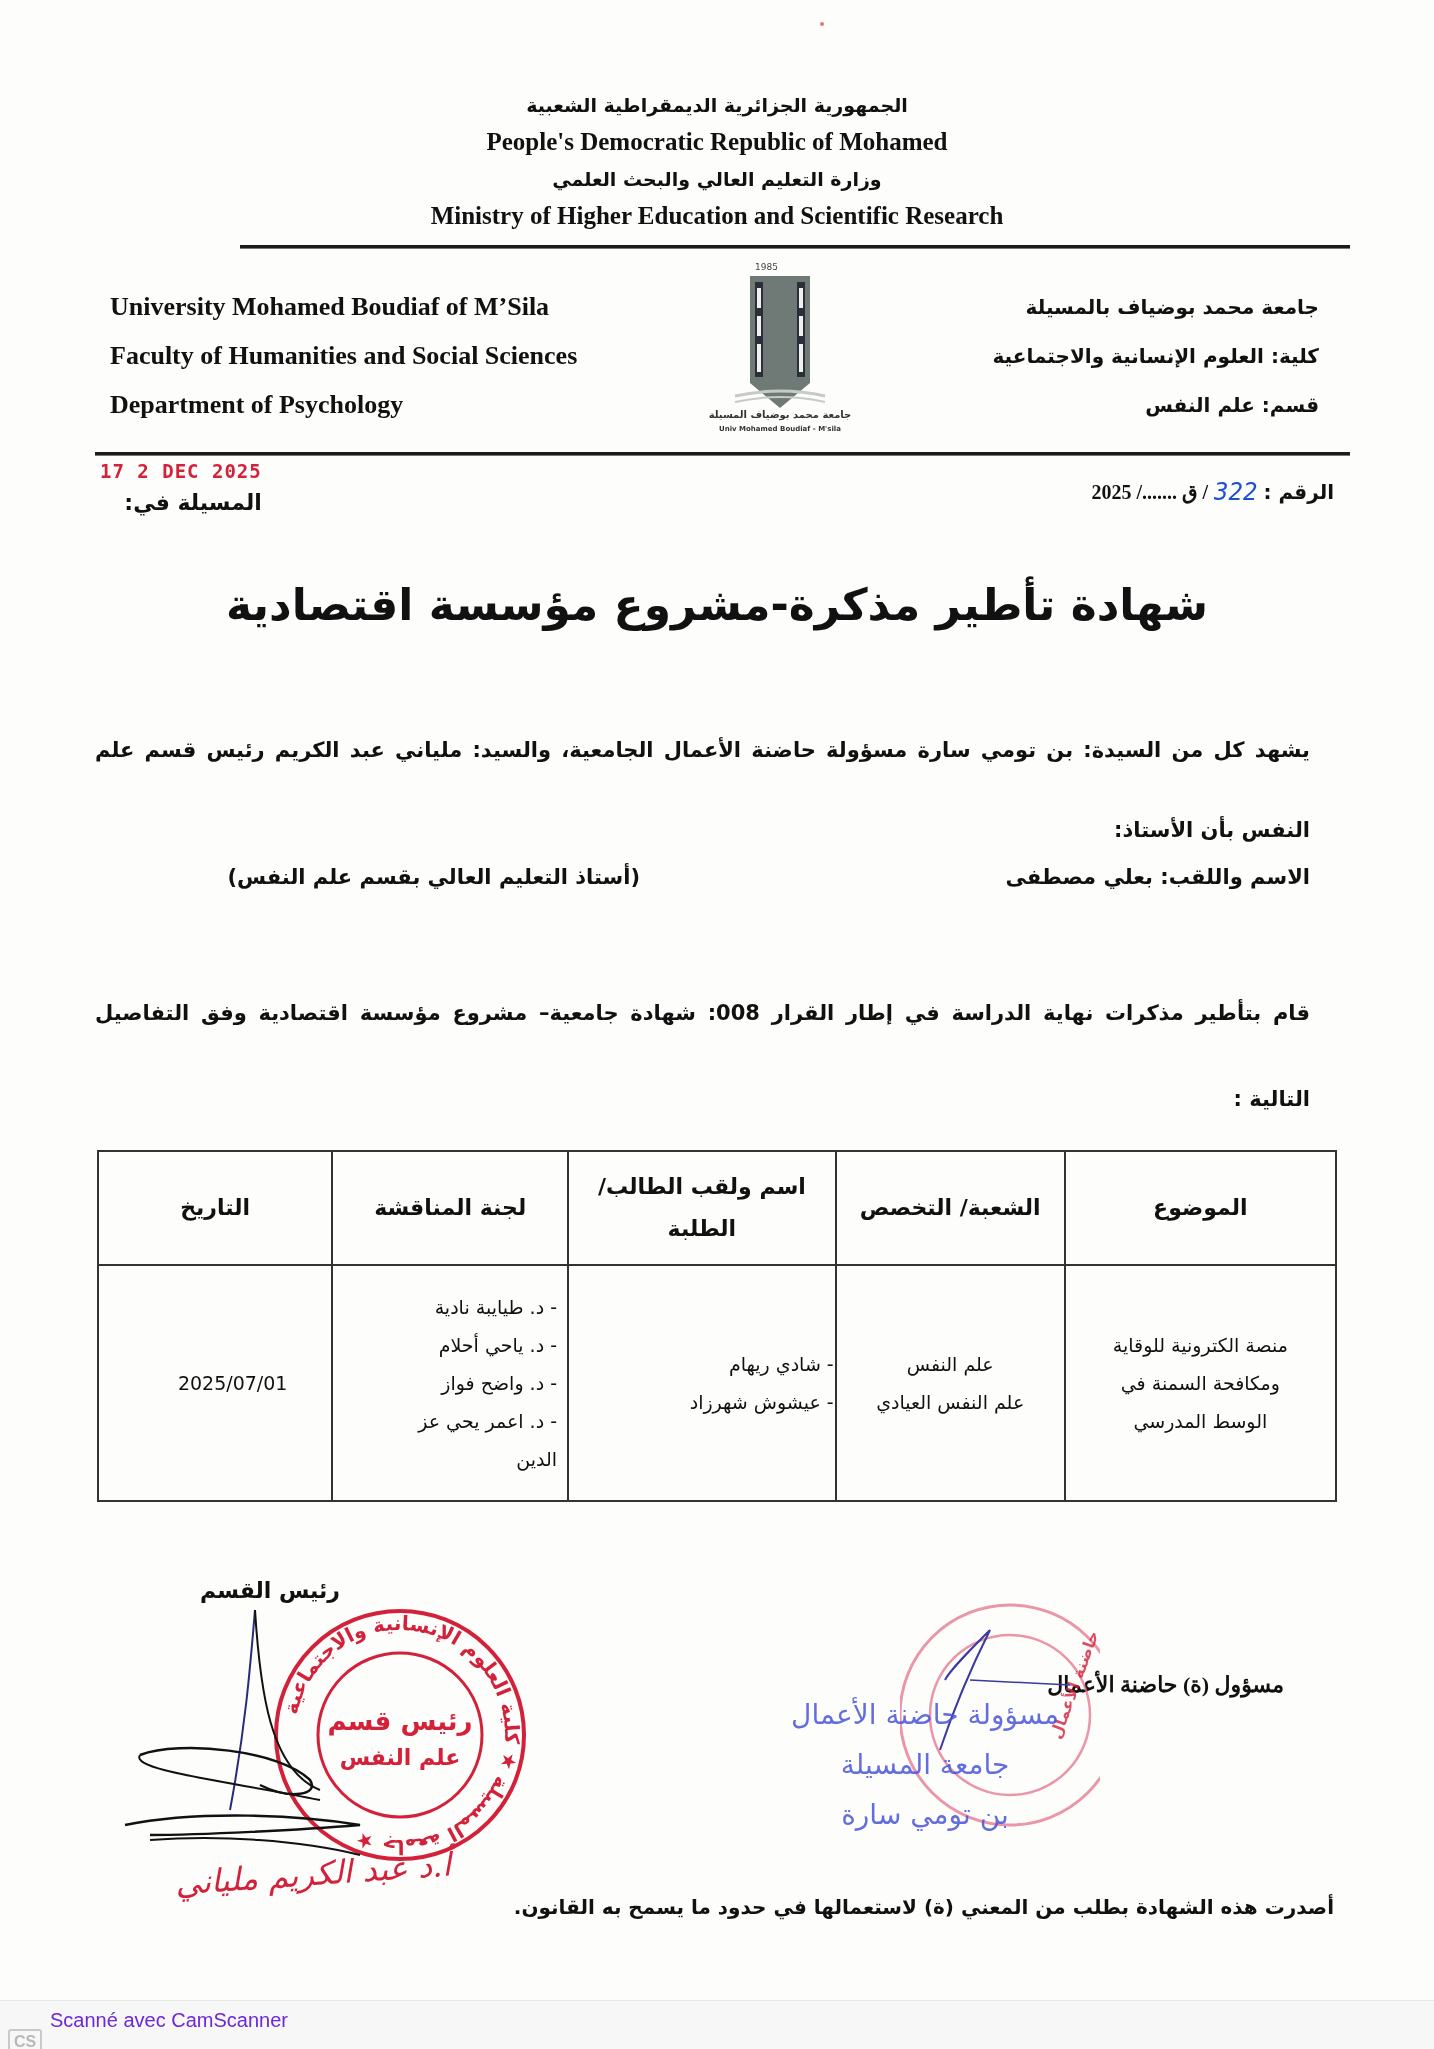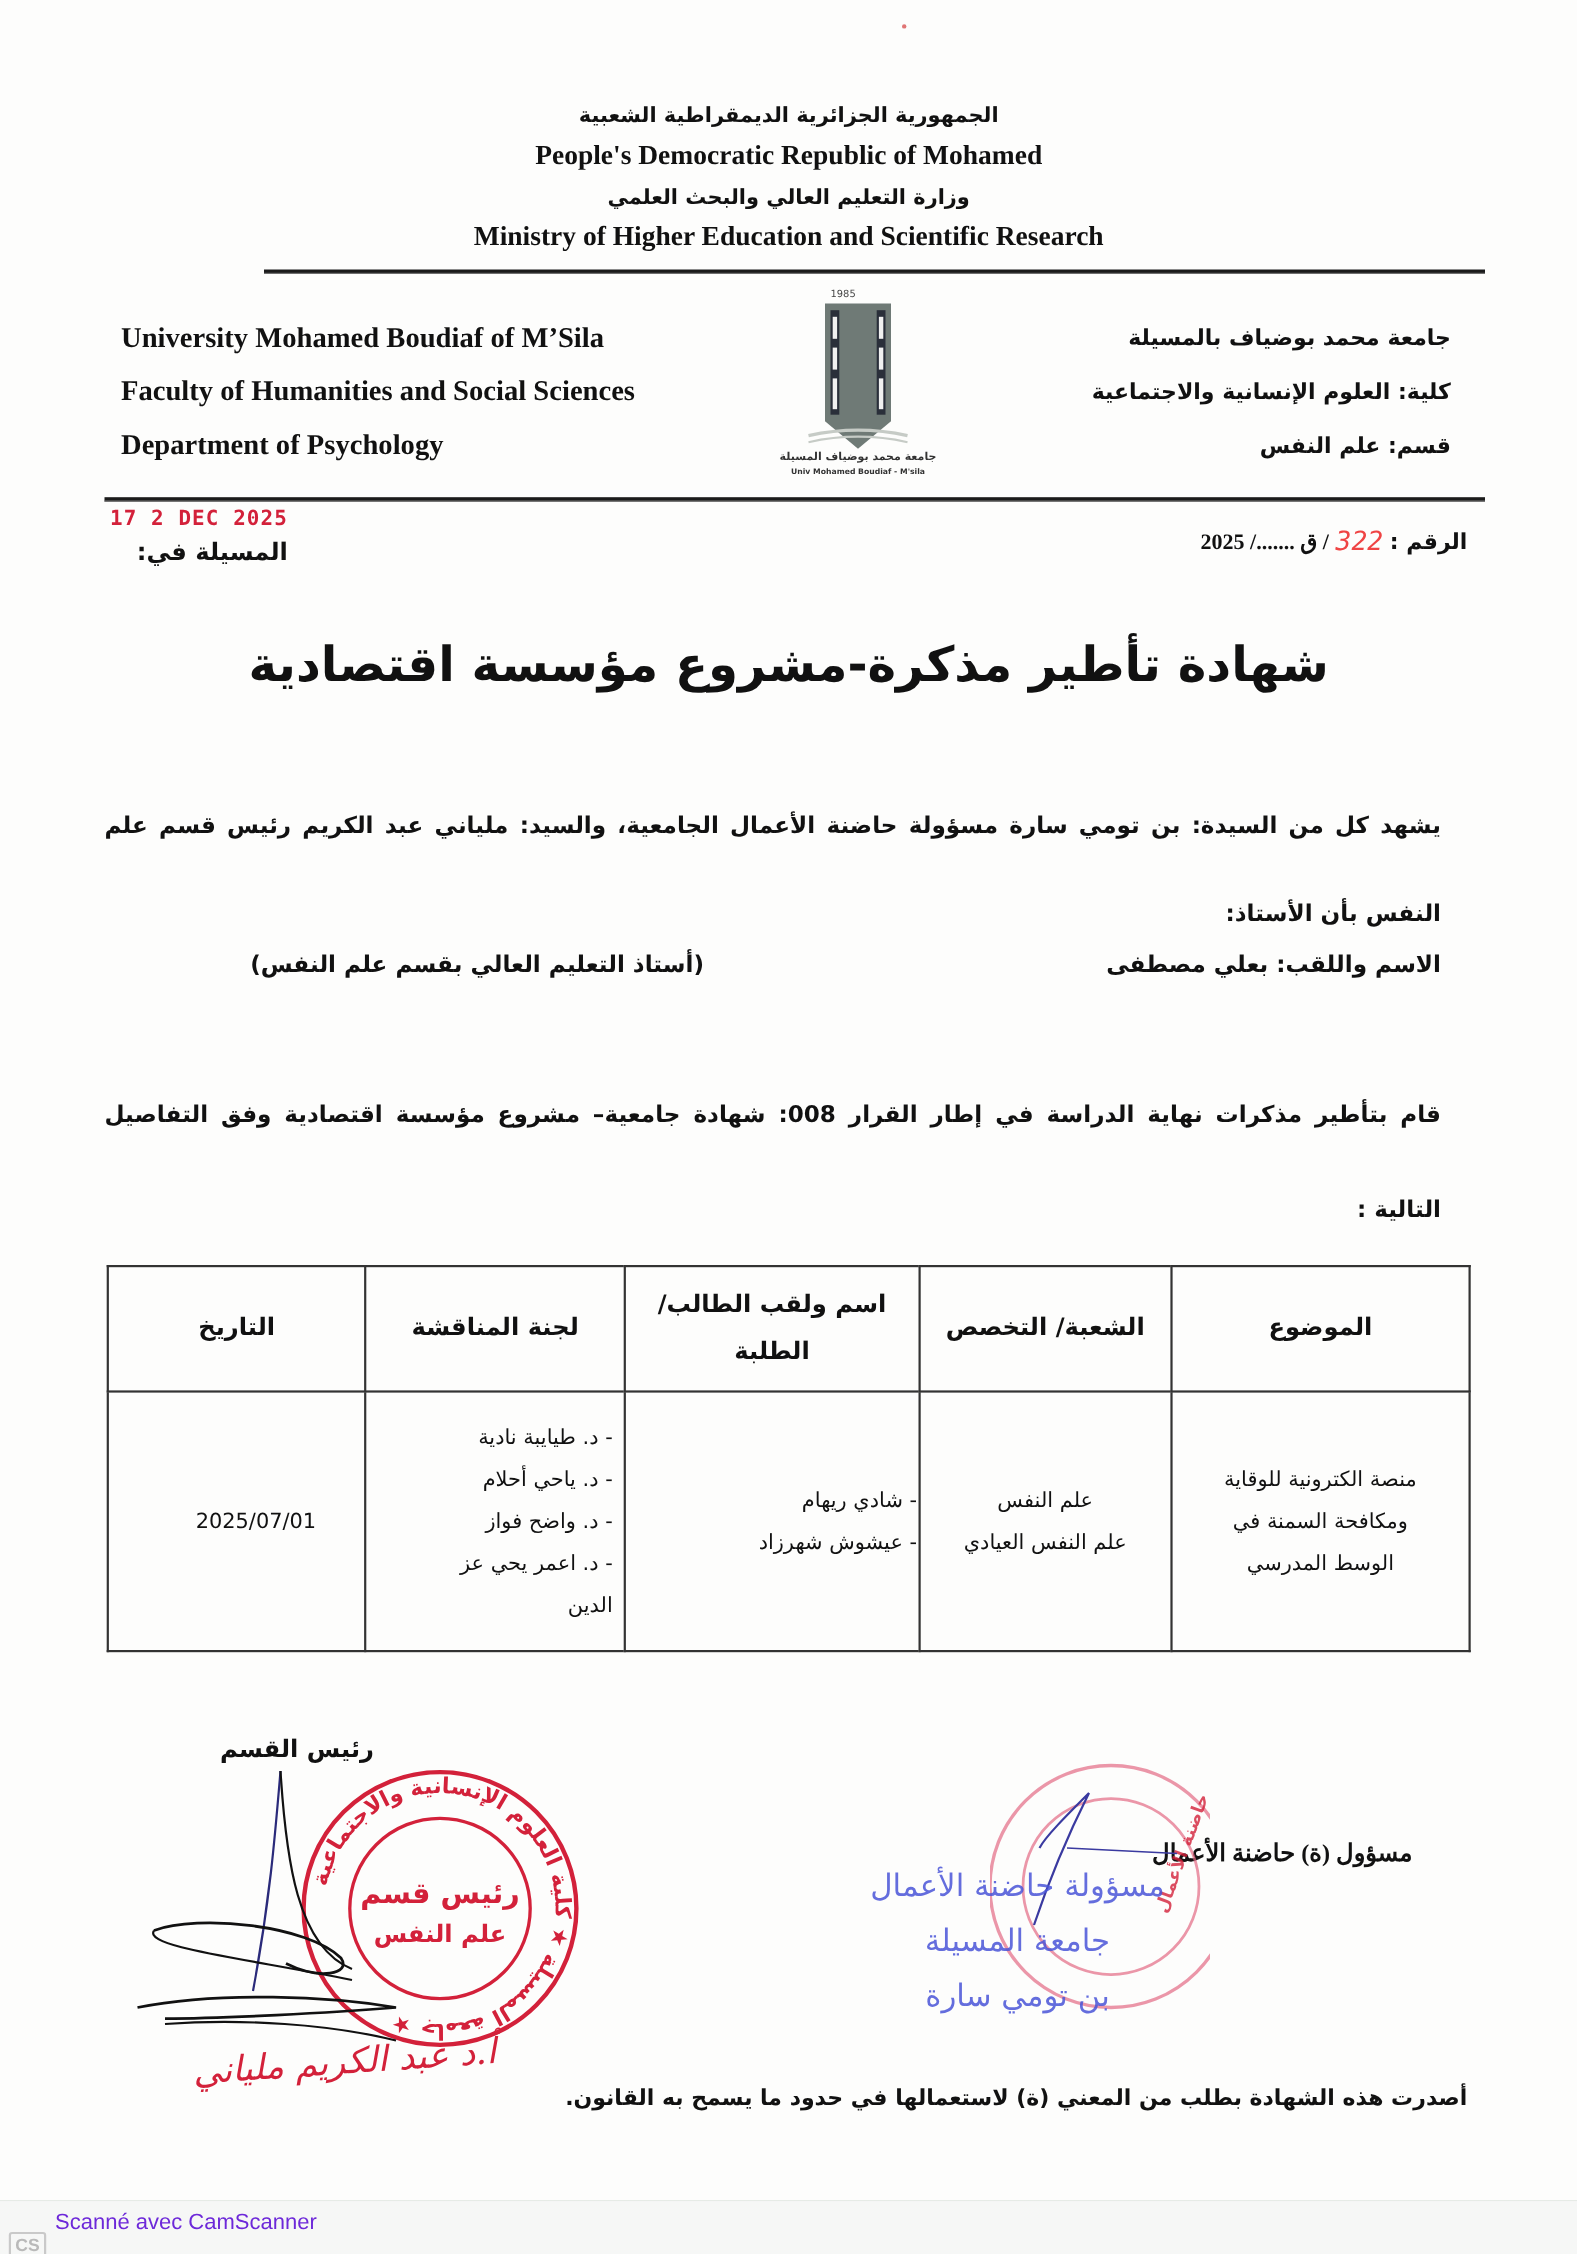--- a/index.html
+++ b/index.html
@@ -30,21 +30,21 @@
   .uni-right div { font-size: 20px; height: 49px; line-height: 44px; white-space: nowrap; }
 
   .logo { left: 705px; top: 258px; width: 150px; height: 180px; }
 
   .ref-left { left: 100px; top: 460px; height: 40px; display: flex; align-items: flex-end; gap: 8px; flex-direction: column; }
   .ref-left .city { font-size: 22px; }
   .ref-left .stamp-date { color: #d3213a; font-family: "DejaVu Sans Mono", monospace; font-weight: bold; font-size: 19px; letter-spacing: 1px; }
 
   .ref-right { right: 100px; top: 472px; height: 40px; display: flex; align-items: center; gap: 6px; direction: rtl; }
   .ref-right .lbl { font-size: 20px; }
-  .ref-right .num { color: #ef4444; font-family: "DejaVu Sans Mono", monospace; font-size: 24px; font-style: italic; }
+  .ref-right .num { color: #1d4ed8; font-family: "DejaVu Sans Mono", monospace; font-size: 24px; font-style: italic; }
   .ref-right .rest { font-size: 20px; font-family: "Liberation Serif", serif; font-weight: bold; direction: rtl; }
 
   .main-title { left: 0; width: 1434px; top: 570px; text-align: center; font-size: 44px; letter-spacing: 1px; line-height: 70px; }
 
   .para { left: 95px; width: 1215px; font-size: 21px; text-align: justify; text-align-last: right; }
   .p1 { top: 710px; line-height: 80px; }
   .p2 { top: 865px; height: 40px; width: 1215px; }
   .p2 .name { position: absolute; right: 0; top: 0; font-size: 21px; }
   .p2 .rank { position: absolute; right: 670px; top: 0; font-size: 21px; }
   .p3 { top: 970px; line-height: 86px; }

